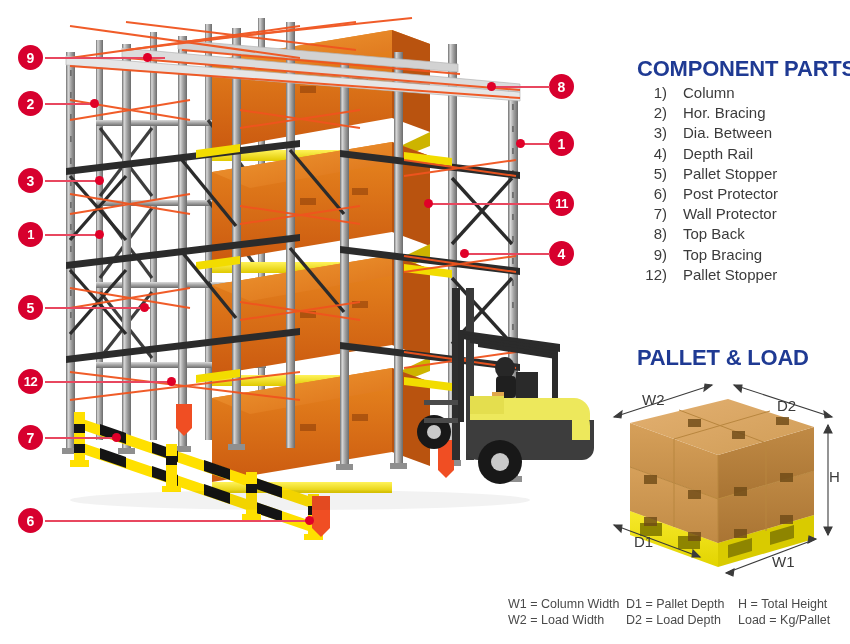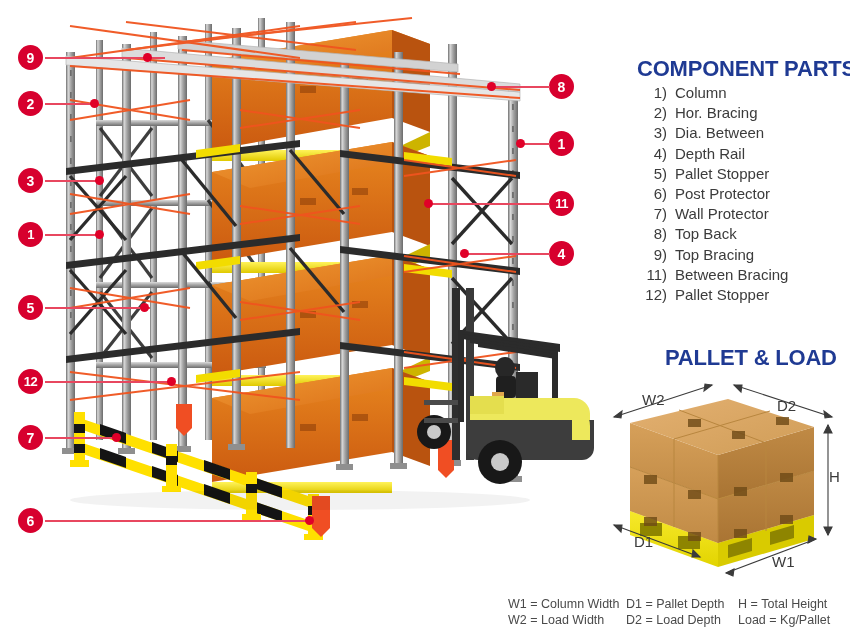--- a/index.html
+++ b/index.html
@@ -9,30 +9,30 @@
   }
   #stage{position:absolute;inset:0;width:850px;height:644px;}
 
   
   .panel-heading{
     position:absolute;font-weight:bold;color:#1F3A93;
     font-size:22px;letter-spacing:-0.2px;white-space:nowrap;
     font-family:"Liberation Sans", sans-serif;
   }
   #hd-component{left:637px;top:56px;}
-  #hd-pallet{left:637px;top:345px;margin-left:28px;}
+  #hd-pallet{left:637px;top:345px;}
 
   .parts-list{position:absolute;left:637px;top:84px;width:210px;}
   .part-row{display:flex;align-items:baseline;height:20.2px;}
   .part-num{
     width:30px;text-align:right;flex:0 0 30px;
     font-size:15px;color:#3b3b3b;
   }
   .part-label{
-    padding-left:8px;font-size:15px;color:#3b3b3b;white-space:nowrap;
+    padding-left:16px;font-size:15px;color:#3b3b3b;white-space:nowrap;
   }
 
   
   .legend{position:absolute;left:508px;top:597px;font-size:12.5px;color:#4a4a4a;}
   .legend-row{display:flex;height:16px;align-items:baseline;}
   .legend-cell{white-space:nowrap;}
   .lc1{width:118px;}
   .lc2{width:112px;}
   .lc3{width:120px;}
 
@@ -464,24 +464,20 @@
     </div>
     <div class="part-row">
       <span class="part-num">8)</span>
       <span class="part-label">Top Back</span>
     </div>
     <div class="part-row">
       <span class="part-num">9)</span>
       <span class="part-label">Top Bracing</span>
     </div>
     <div class="part-row">
-      <span class="part-num">11)</span>
-      <span class="part-label">Between Bracing</span>
-    </div>
-    <div class="part-row">
       <span class="part-num">12)</span>
       <span class="part-label">Pallet Stopper</span>
     </div>
   </div>
 
   <div class="panel-heading" id="hd-pallet">PALLET &amp; LOAD</div>
 
   <svg id="palletart" viewBox="0 0 250 200">
     <defs>
       <linearGradient id="boxFrontG" x1="0" y1="0" x2="0" y2="1">

